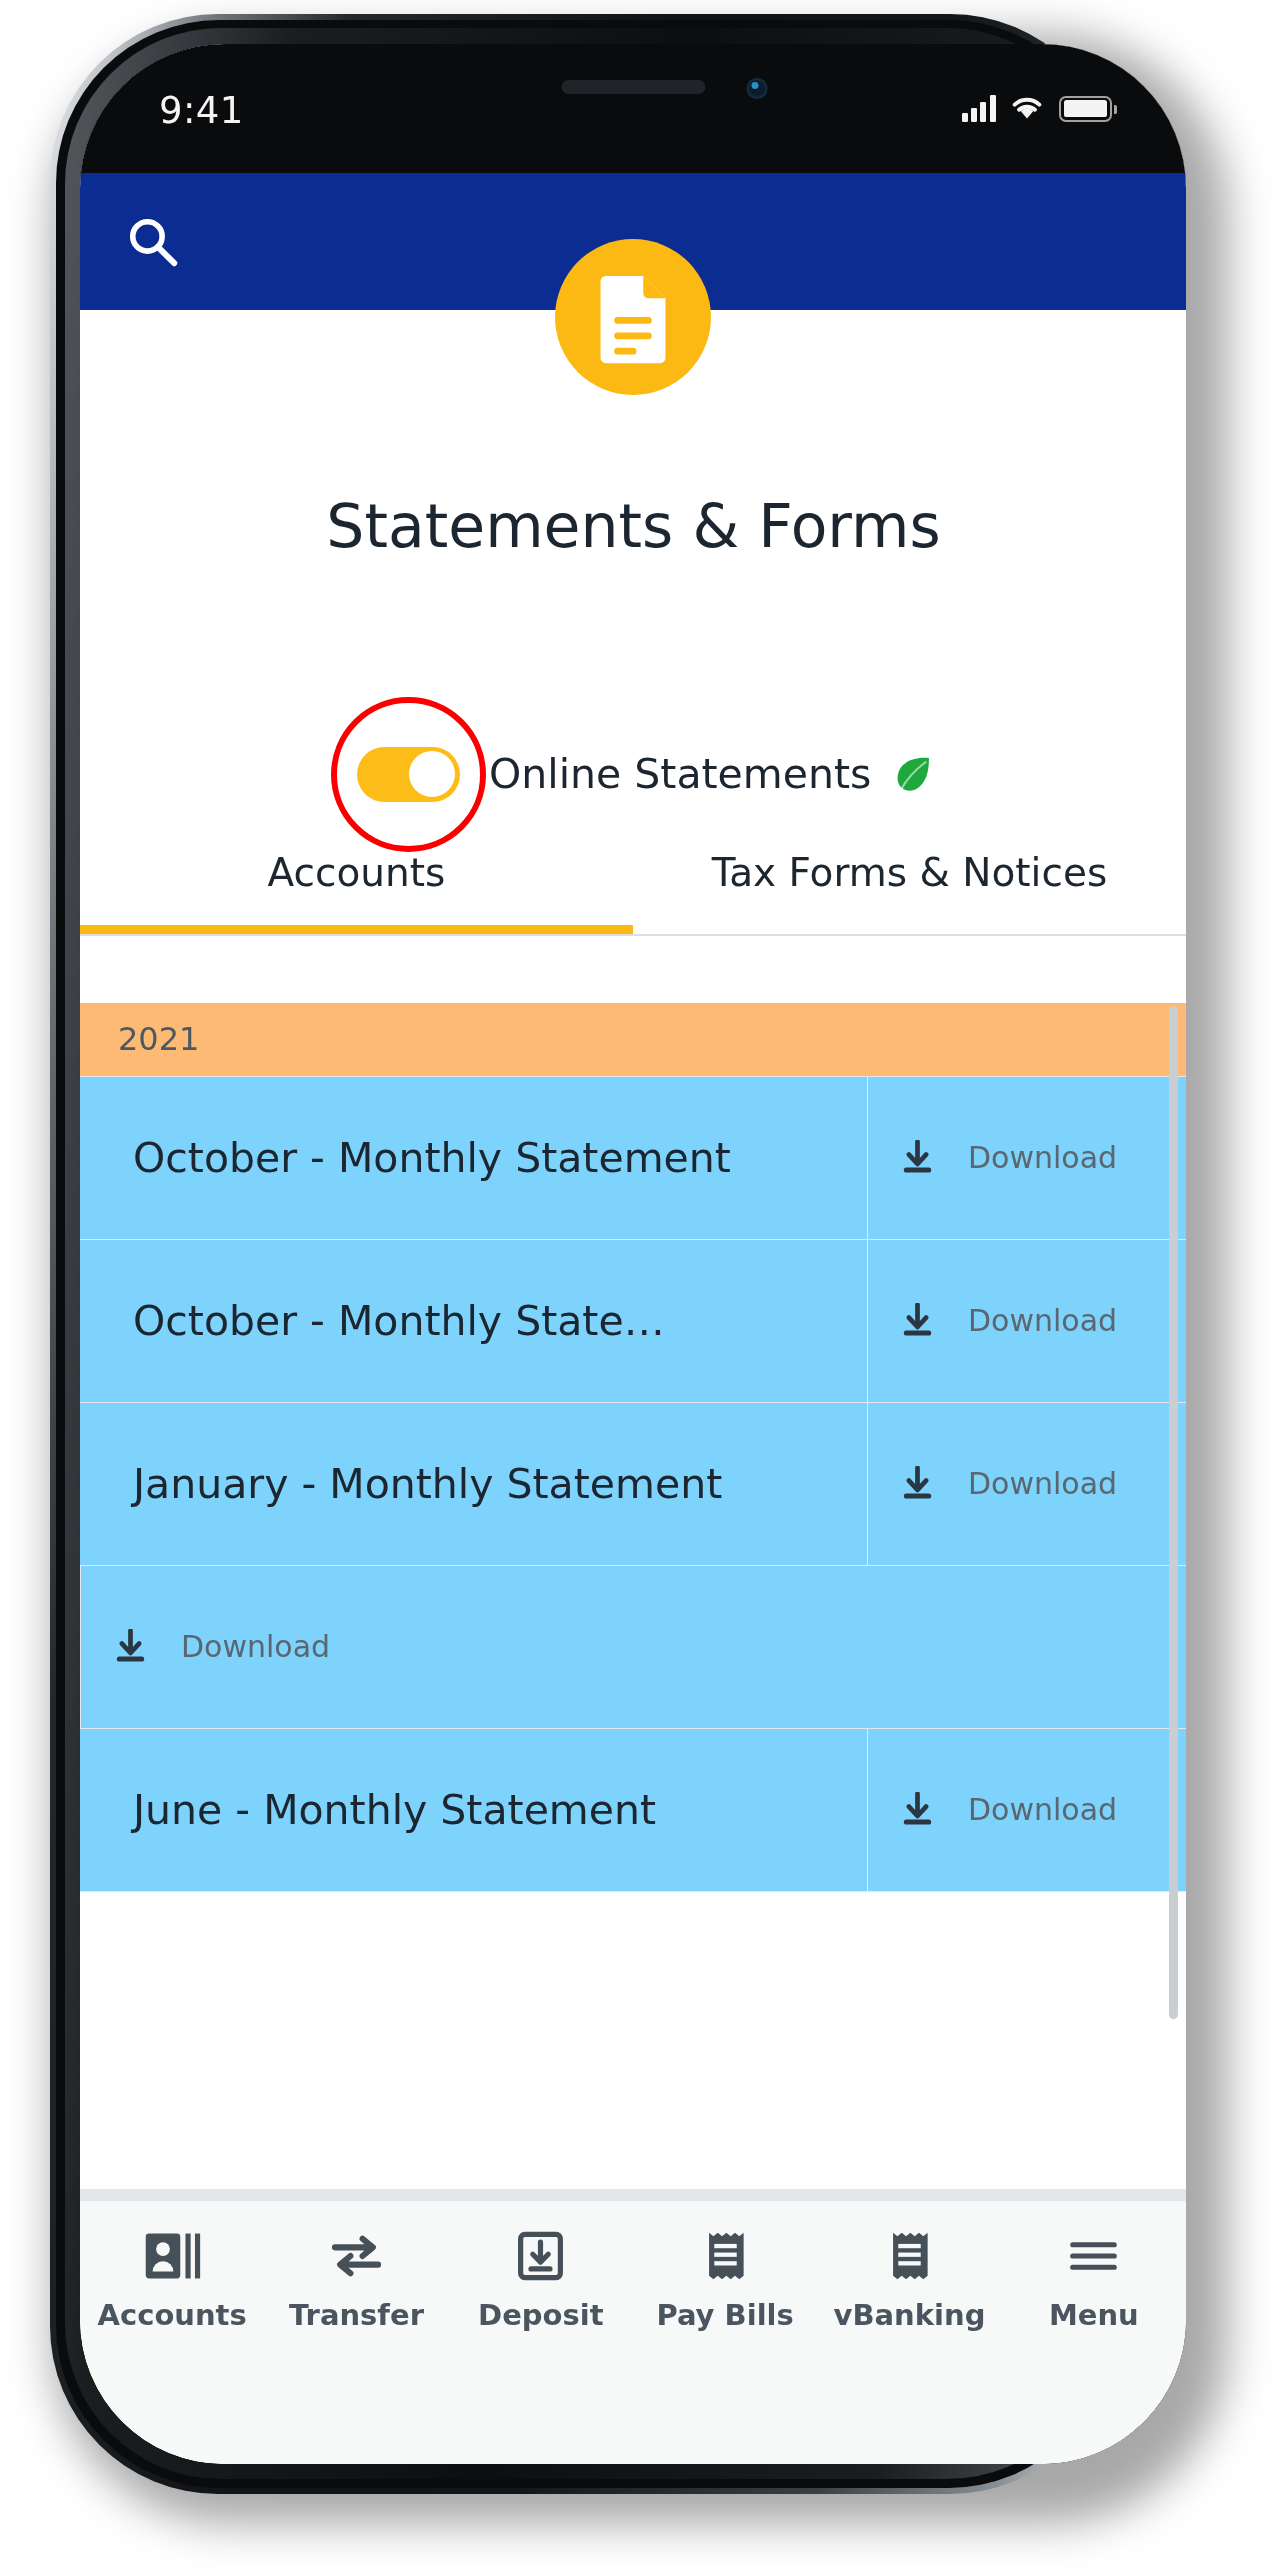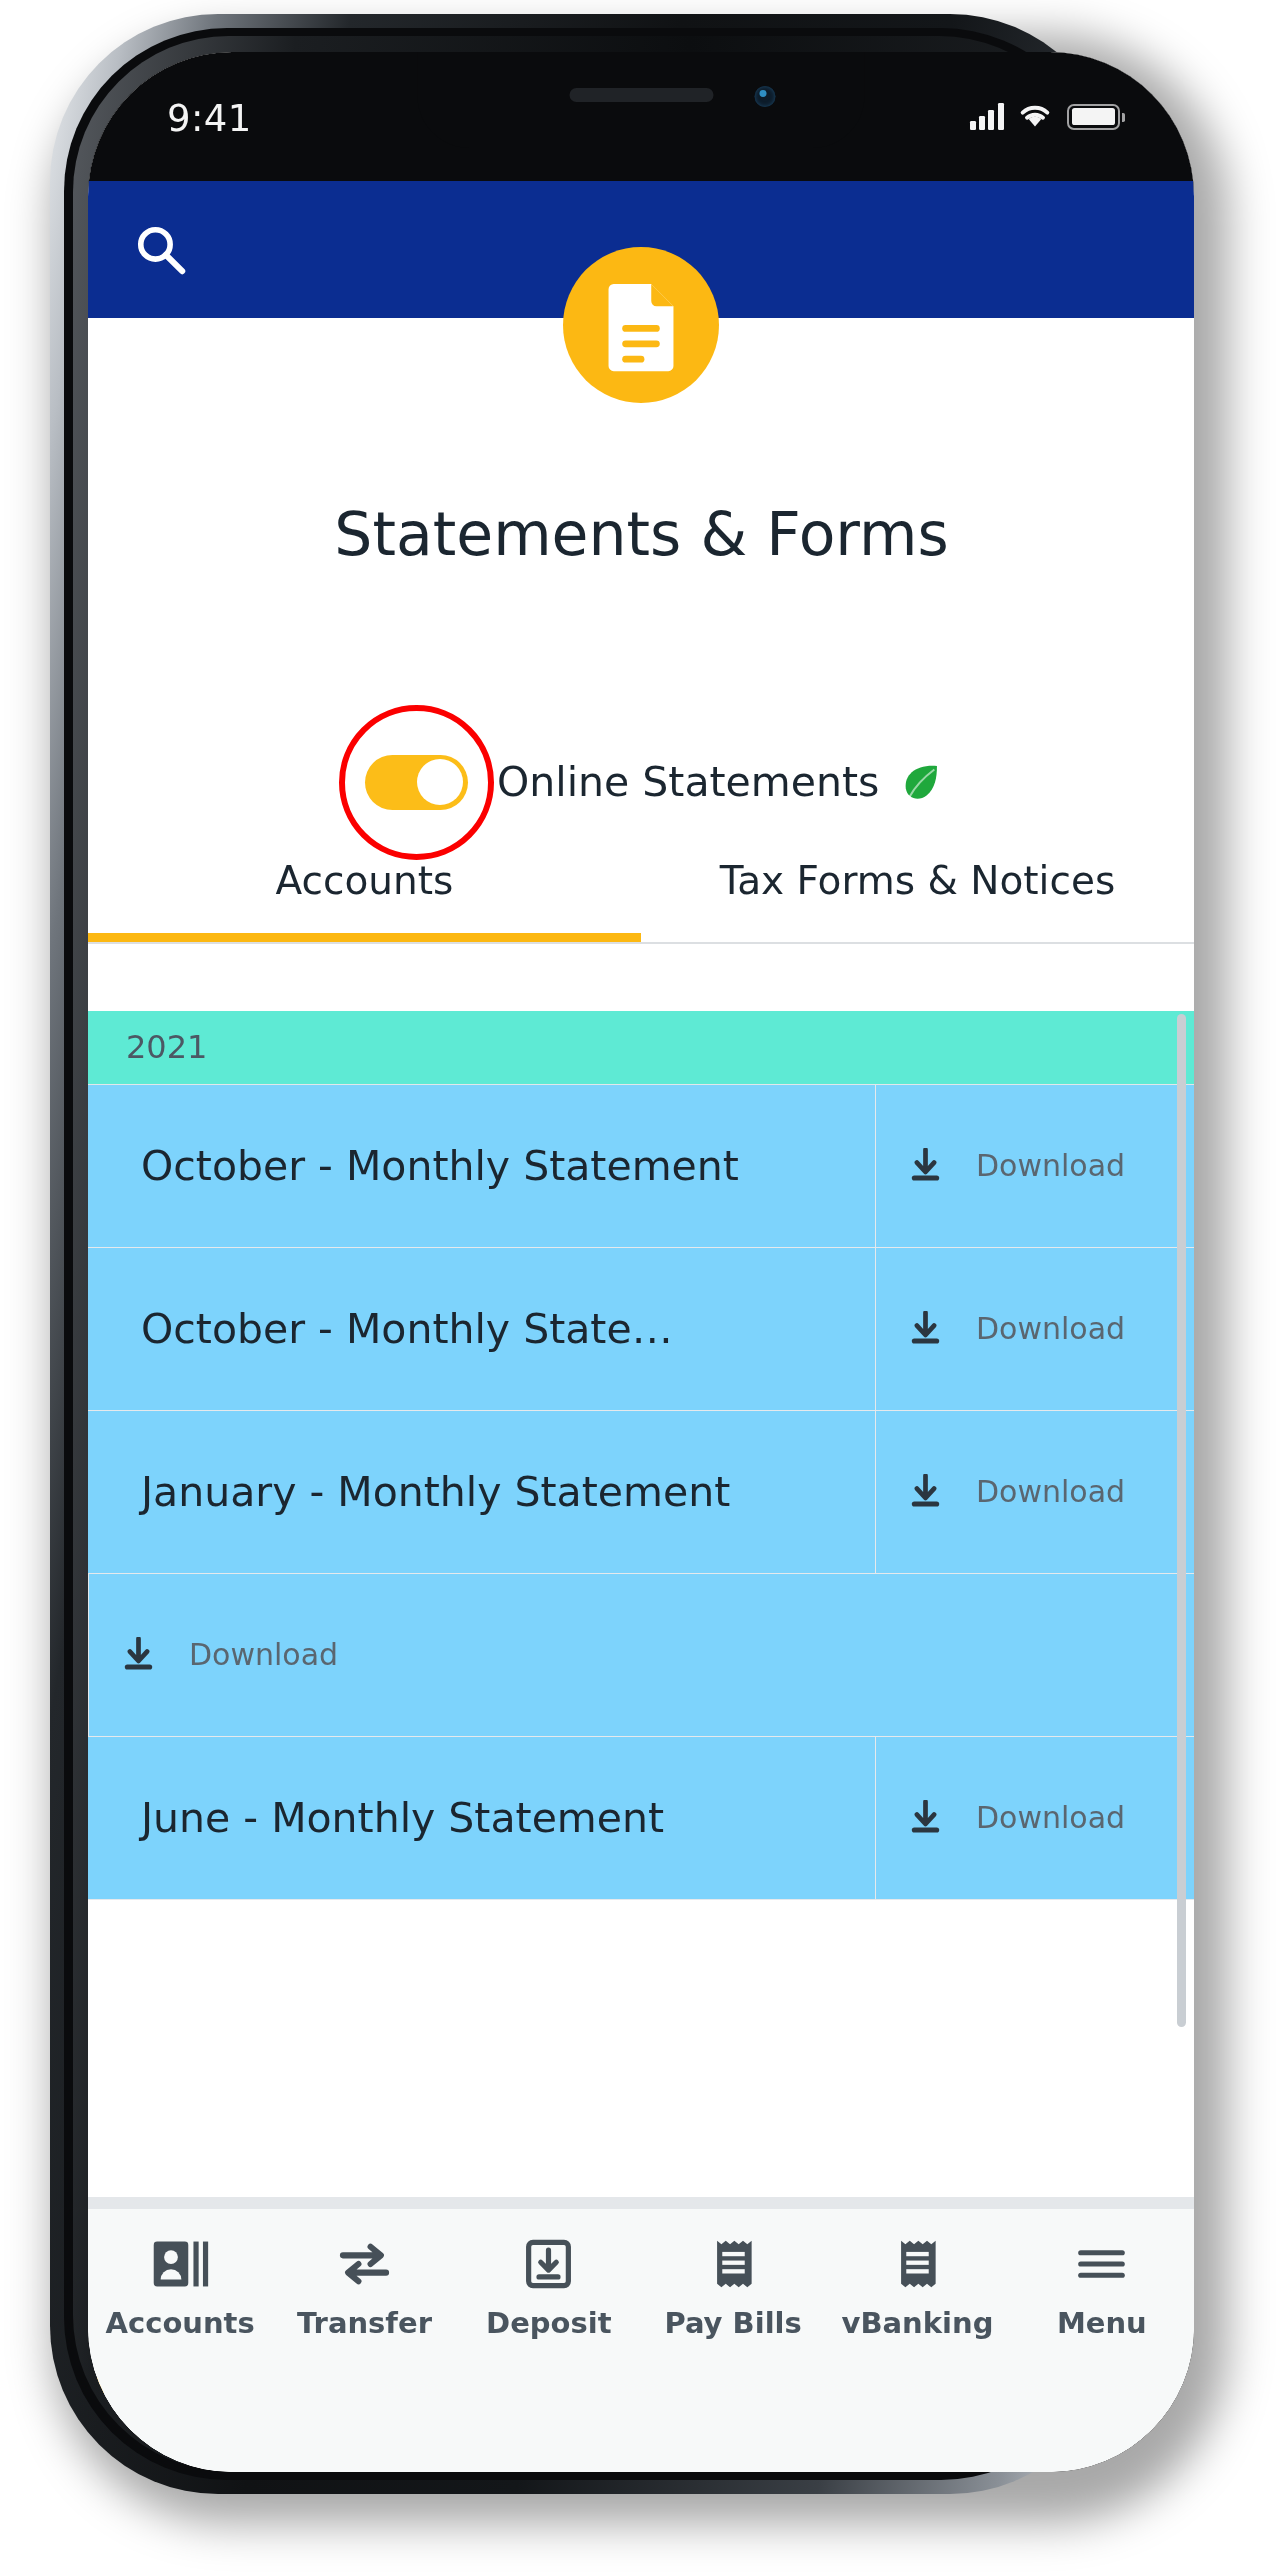--- a/index.html
+++ b/index.html
@@ -32,21 +32,21 @@
   }
 
   .phone-outer {
     position: absolute;
     left: 50px;
     top: 13.7px;
     width: 1068px;
     height: 2480px;
     border-radius: 168px;
     background: linear-gradient(100deg,#e9ecef 0%,#b9bec4 5%,#6f757c 11%,#23272b 20%,#101214 42%,#131619 60%,#3a3f45 80%,#8a9097 92%,#dfe3e7 100%);
-    padding: 14px;
+    padding: 6px;
   }
 
   .phone-body {
     position: relative;
     width: 100%;
     height: 100%;
     border-radius: 163px;
     background: #0a0b0d;
     padding: 19px;
   }
@@ -309,21 +309,21 @@
     left: 0; right: 0;
     bottom: 0;
     background: #ffffff;
   }
   .list-gap {
     height: 67px;
     background: #ffffff;
   }
   .year-header {
     height: 74px;
-    background: #5eead4;
+    background: #fdba74;
     display: flex;
     align-items: center;
     padding-left: 38px;
     font-size: 32px;
     color: #4c5864;
     border-bottom: 1.7px solid #e3e7ea;
   }
   .stmt-row {
     height: 163px;
     display: flex;

